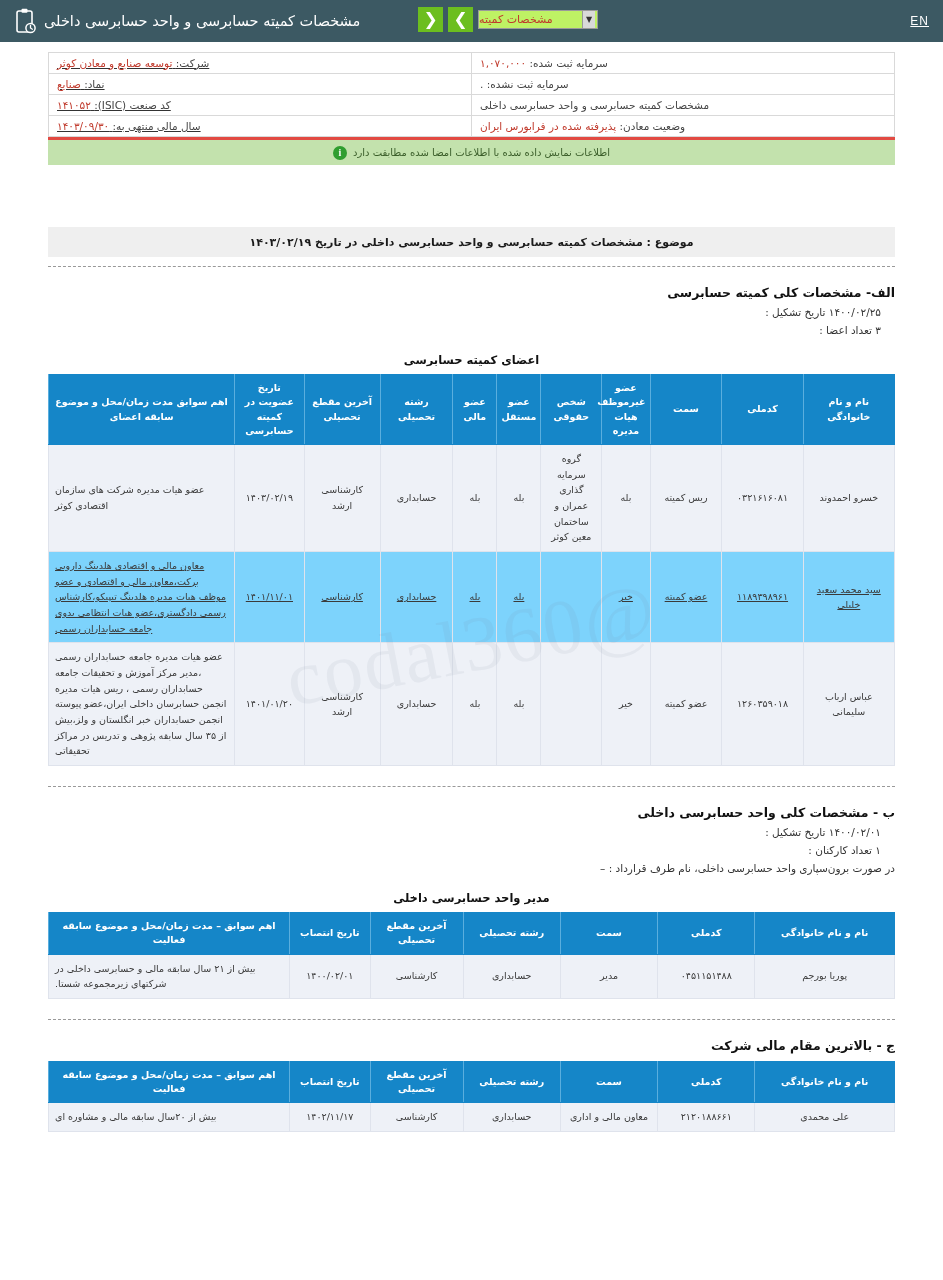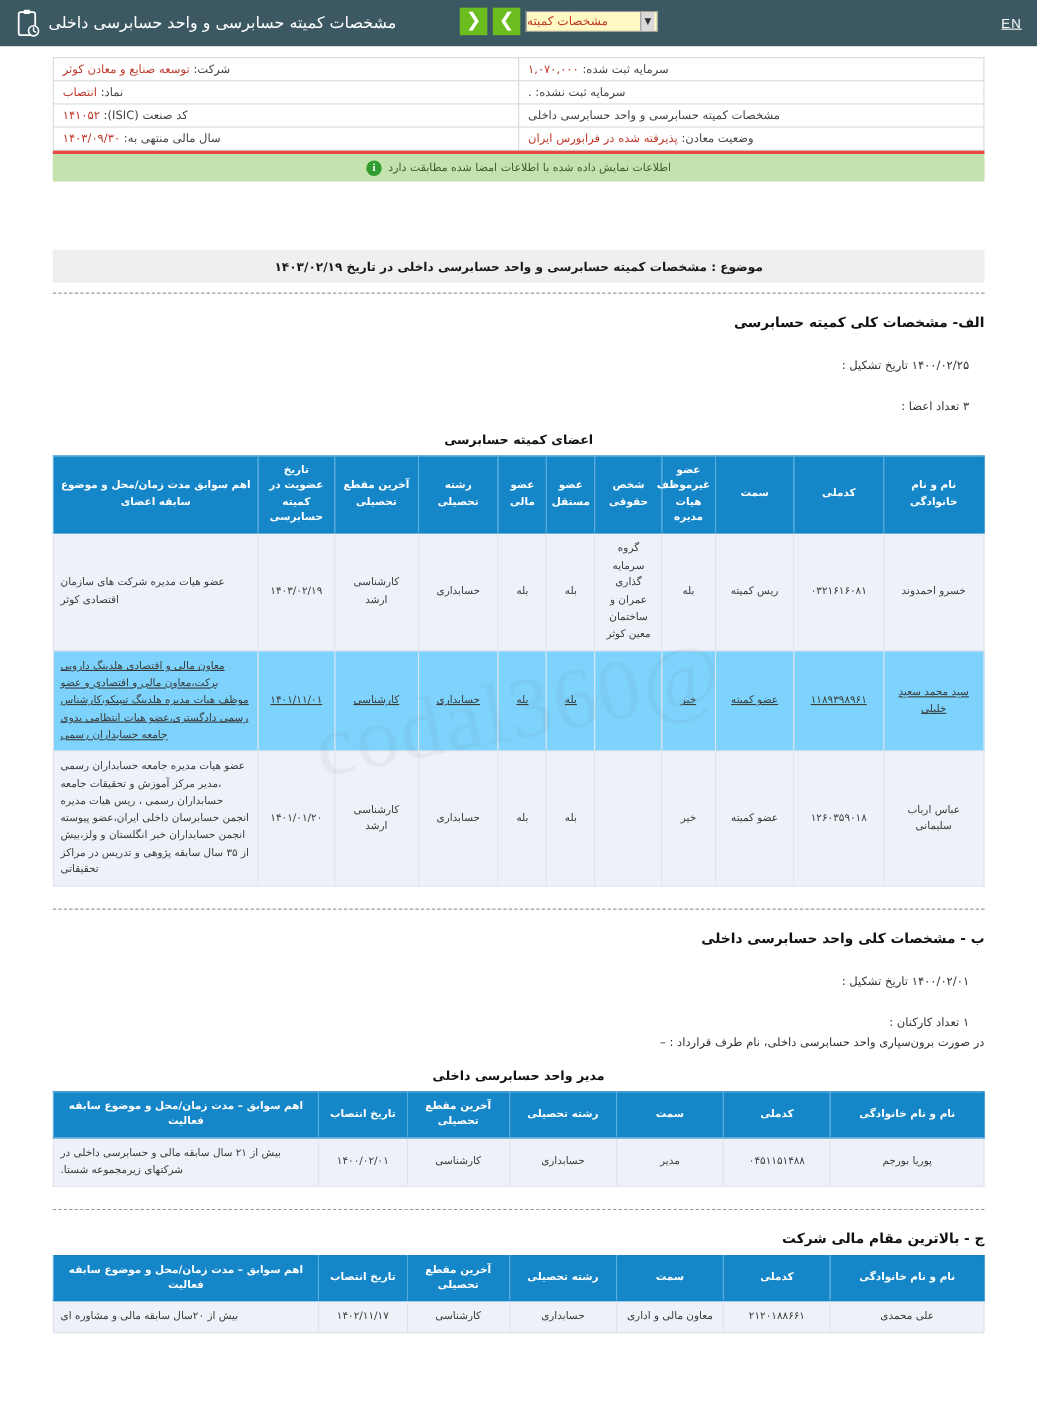--- a/index.html
+++ b/index.html
@@ -34,21 +34,21 @@
     font-size: 14.5px;
     white-space: nowrap;
     letter-spacing: 0;
   }
   .topbar-center {
     display: flex; align-items: center; flex-direction: row-reverse; gap: 5px;
     position: absolute; right: 345px; top: 7px;
   }
   .select-box {
     width: 120px; height: 19px;
-    background: #fef9c3; border: 1px solid #9a9a9a;
+    background: #bef264; border: 1px solid #9a9a9a;
     display: flex; align-items: center; flex-direction: row-reverse;
     justify-content: space-between;
     padding: 0 2px 0 0;
     font-size: 11px; color: #c0392b;
   }
   .select-box .sel-label {
     padding-right: 3px; white-space: nowrap; overflow: hidden;
   }
   .select-arrow {
     width: 13px; height: 17px; background: #d9d9d9;
@@ -75,21 +75,21 @@
     font-size: 10.5px; color: #333;
   }
   table.info td {
     border: 1px solid #d9d9d9;
     padding: 3px 8px 4px 8px;
     height: 21px;
     text-align: left;
     vertical-align: middle;
     white-space: nowrap;
   }
-  table.info td.c-right { width: 50%; }
+  table.info td.c-right { width: 50%; text-decoration: underline; }
   table.info td.c-left  { width: 50%; }
   .lbl { color: #444; }
   .val { color: #c0392b; }
   .redline { height: 3px; background: #e24a42; margin: 0 48px; }
 
   
   .notice {
     margin: 0 48px;
     background: #c3e2ad;
     height: 25px;
@@ -124,21 +124,21 @@
     margin: 18px 48px 0 48px;
     font-size: 12.5px; font-weight: bold; color: #111;
     text-align: right;
   }
   .sec-line {
     margin: 6px 48px 0 48px;
     font-size: 10.5px; color: #333;
     text-align: right;
   }
   .sec-line .k { display: inline-block; }
-  .sec-line .v { display: inline-block; margin-right: 14px; margin-top: 20px; }
+  .sec-line .v { display: inline-block; margin-right: 14px; }
   .sub-head {
     margin: 17px 48px 7px 48px;
     font-size: 11.5px; font-weight: bold; color: #111;
     text-align: center;
   }
 
   
   table.grid {
     margin: 0 48px;
     width: calc(100% - 96px);
@@ -255,21 +255,21 @@
           <span class="val">توسعه صنایع و معادن کوثر</span>
         </td>
       </tr>
       <tr>
         <td class="c-left">
           <span class="lbl">سرمایه ثبت نشده:</span>
           <span class="lbl">.</span>
         </td>
         <td class="c-right">
           <span class="lbl">نماد:</span>
-          <span class="val">انتصاب</span>
+          <span class="val">صنایع</span>
         </td>
       </tr>
       <tr>
         <td class="c-left">
           <span class="lbl">مشخصات کمیته حسابرسی و واحد حسابرسی داخلی</span>
         </td>
         <td class="c-right">
           <span class="lbl">کد صنعت (ISIC):</span>
           <span class="val">۱۴۱۰۵۲</span>
         </td>

